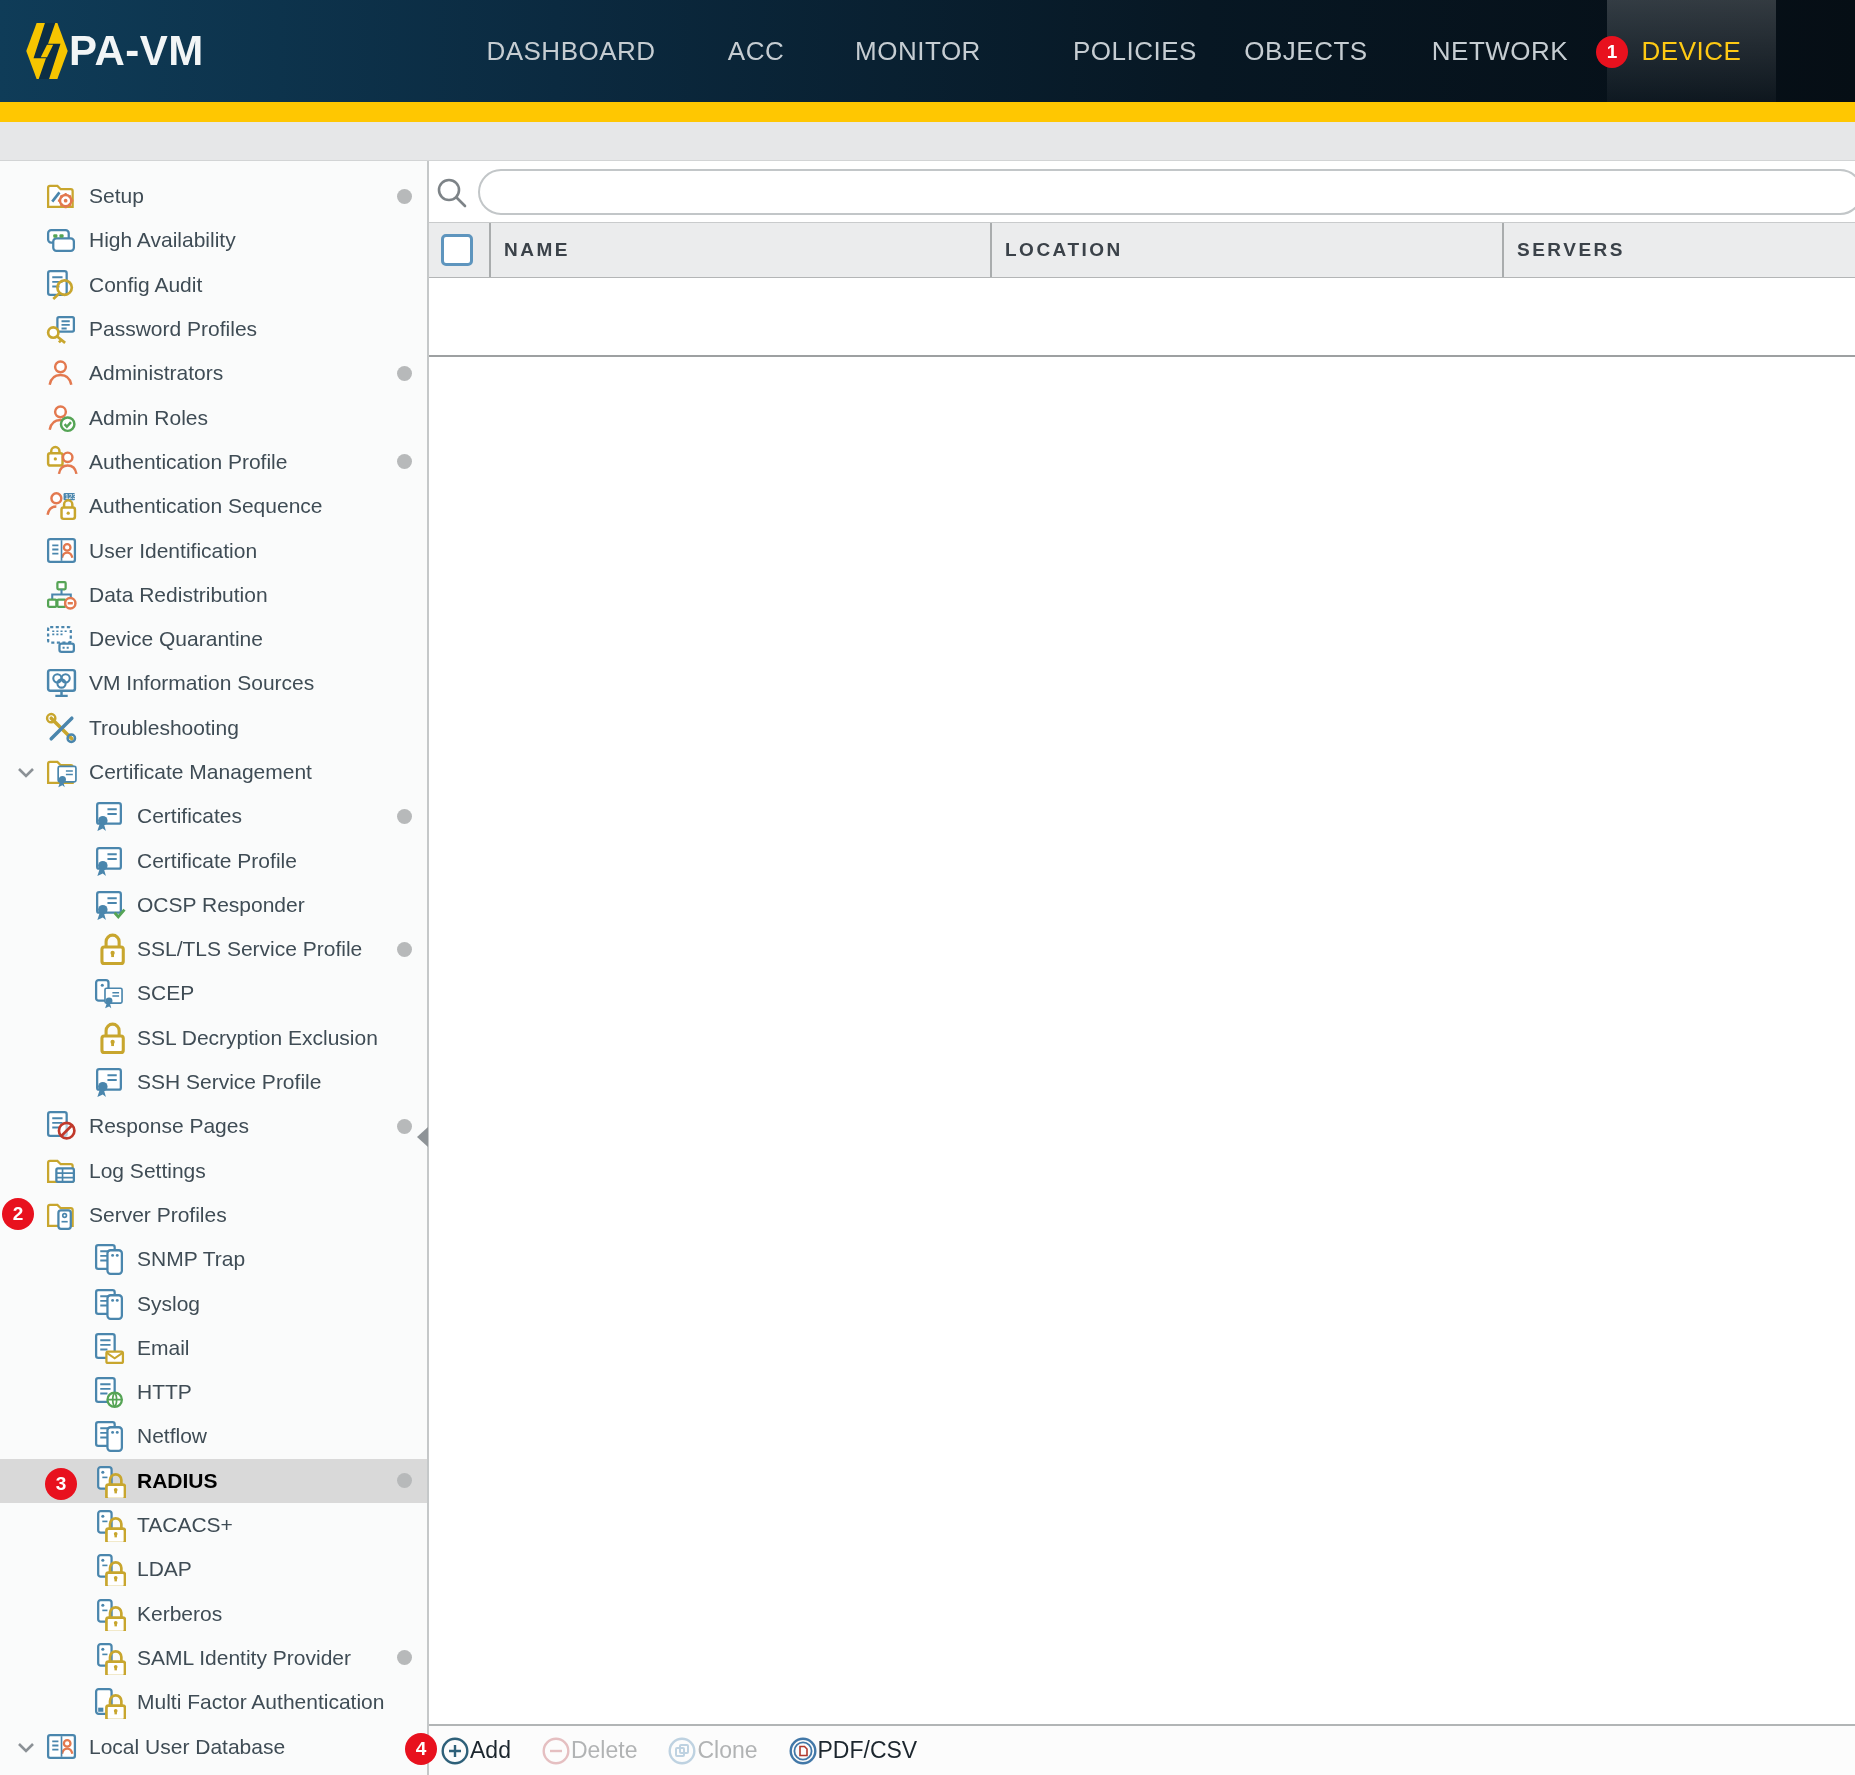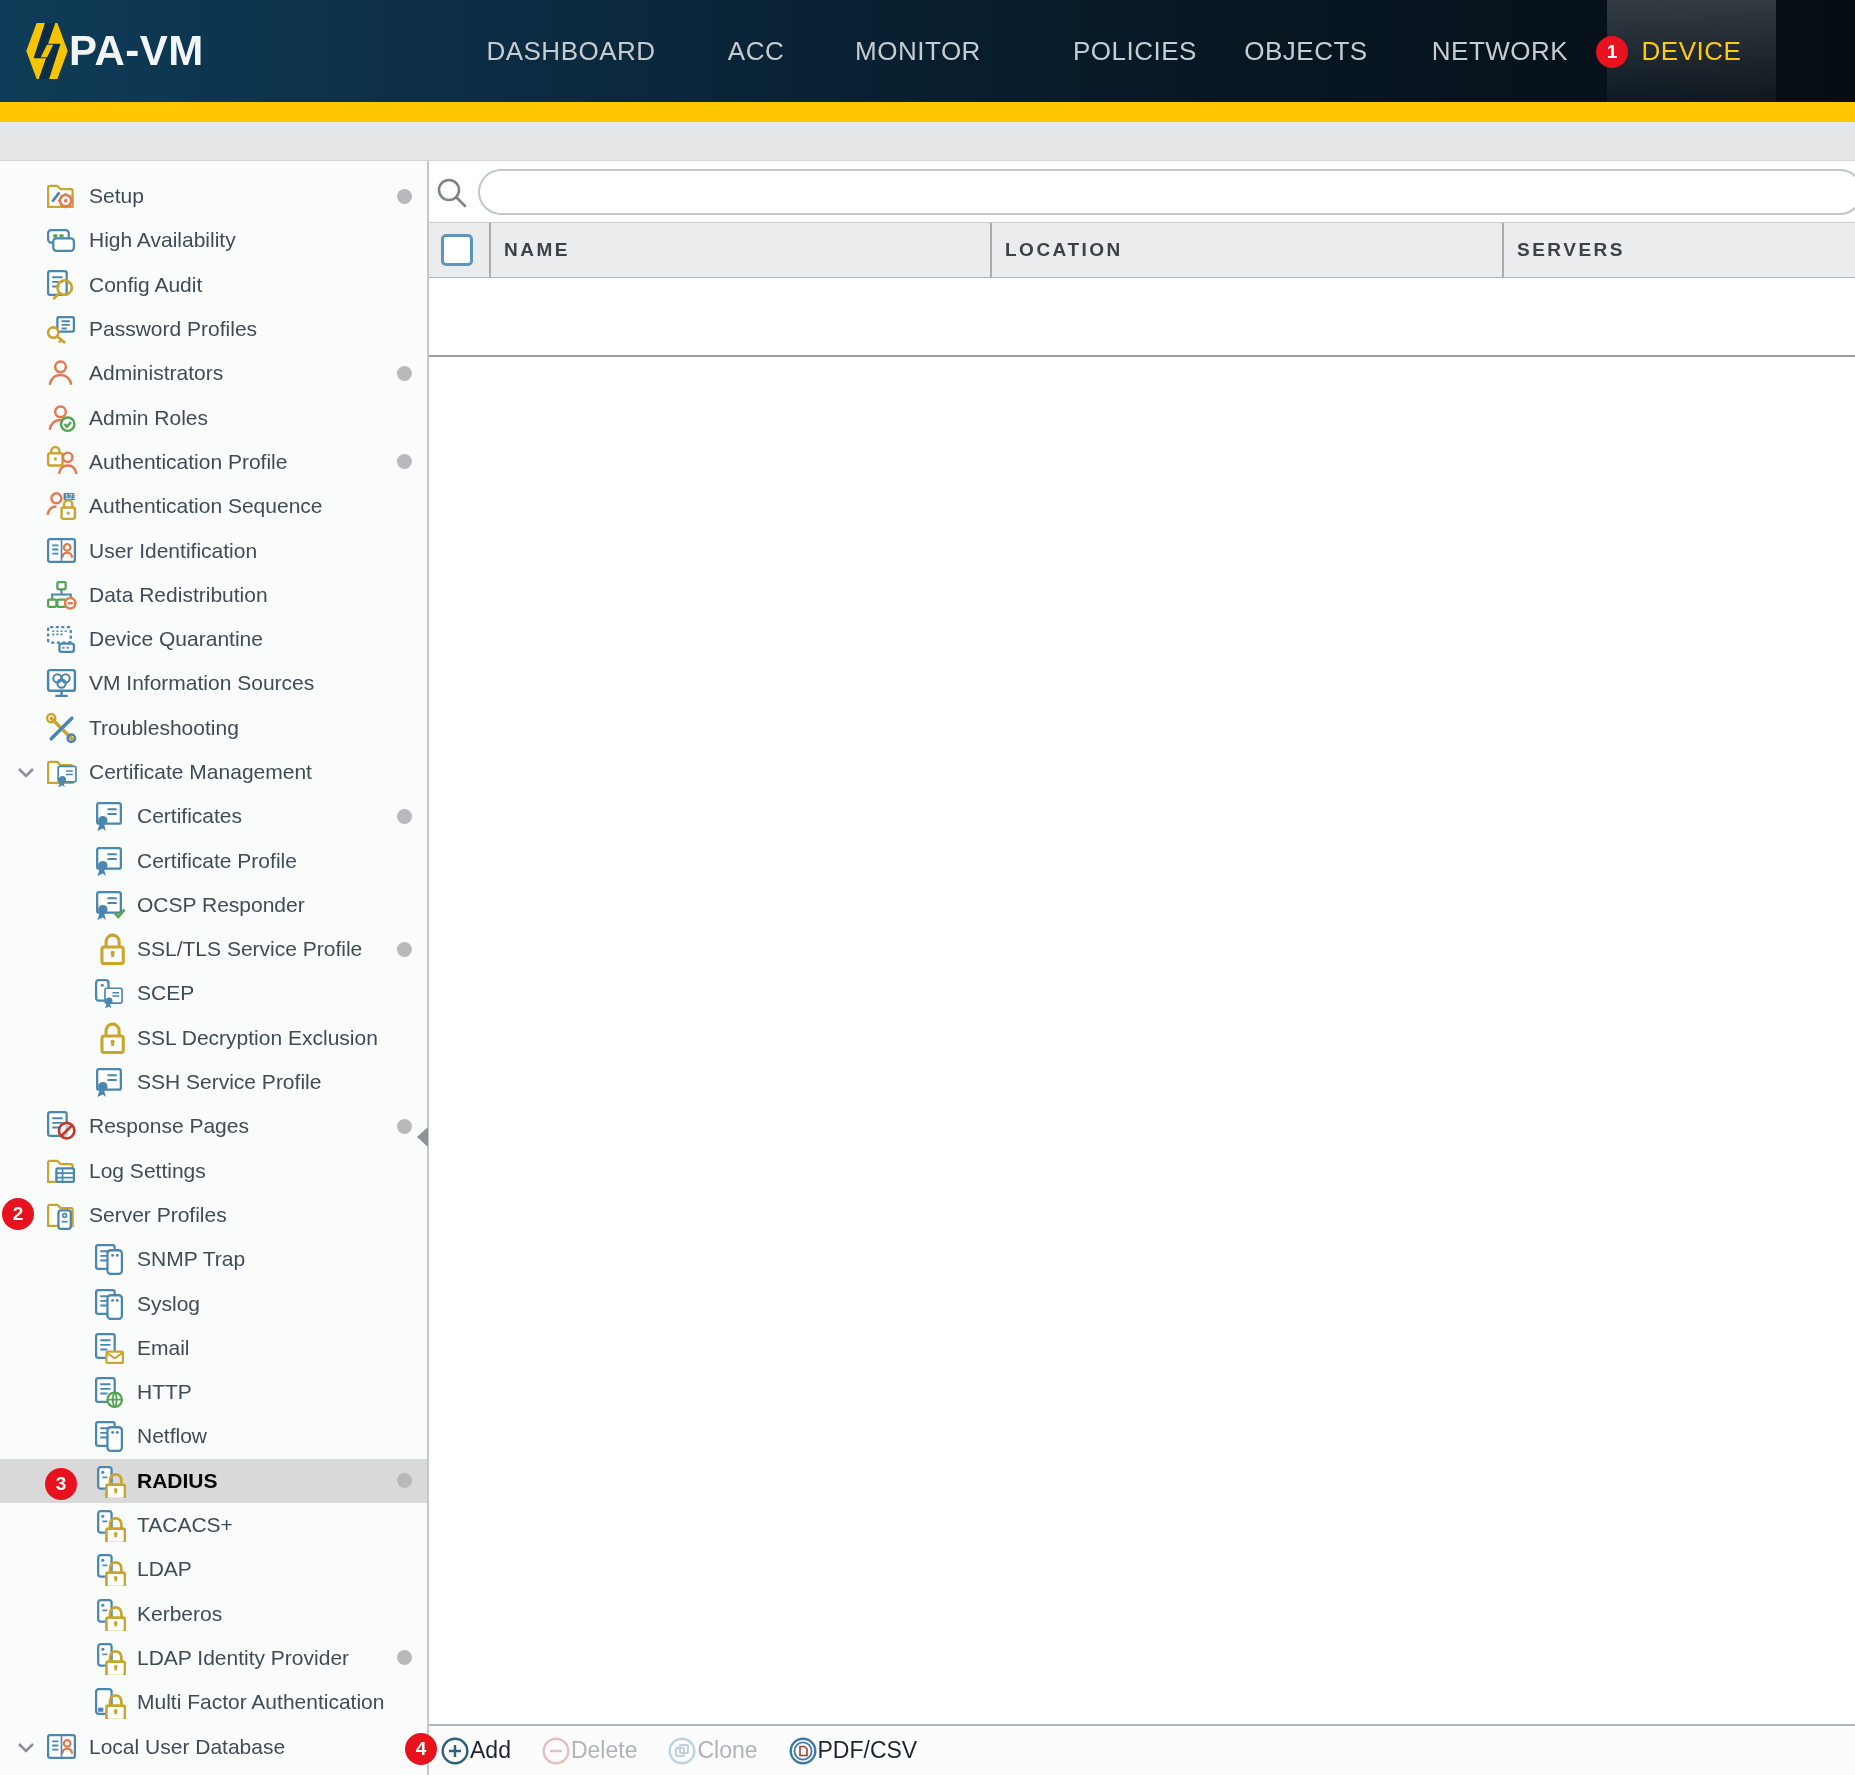--- a/index.html
+++ b/index.html
@@ -533,21 +533,21 @@
               <circle cx="10.5" cy="8" r="1.5" fill="#4a86ad"></circle>
               <path d="M10 13h5" stroke="#4a86ad" stroke-width="1.6"></path>
               <g transform="translate(3,3)">
                 <rect x="11" y="17" width="18" height="14" rx="2" fill="#fff" stroke="#c8a62e" stroke-width="2.6"></rect>
                 <path d="M14.5 17v-4.5a5.5 5.5 0 0 1 11 0V17" fill="none" stroke="#c8a62e" stroke-width="2.6"></path>
                 <path d="M20 21.5v4" stroke="#c8a62e" stroke-width="2.4"></path>
                 <circle cx="20" cy="22" r="1.8" fill="#c8a62e"></circle>
               </g>
             </svg>
           </span>
-          <span>LDAP Identity Provider</span>
+          <span>SAML Identity Provider</span>
           <span class="dot"></span>
         </div>
         <div class="side-row lvl1">
           <span class="ic">
             <svg viewBox="0 0 33 33">
               <rect x="4" y="4" width="15" height="24" rx="2.5" fill="#fff" stroke="#4a86ad" stroke-width="2.2"></rect>
               <rect x="6" y="22" width="5" height="4" fill="#4a86ad"></rect>
               <g transform="translate(3,3)">
                 <rect x="11" y="17" width="18" height="14" rx="2" fill="#fff" stroke="#c8a62e" stroke-width="2.6"></rect>
                 <path d="M14.5 17v-4.5a5.5 5.5 0 0 1 11 0V17" fill="none" stroke="#c8a62e" stroke-width="2.6"></path>

